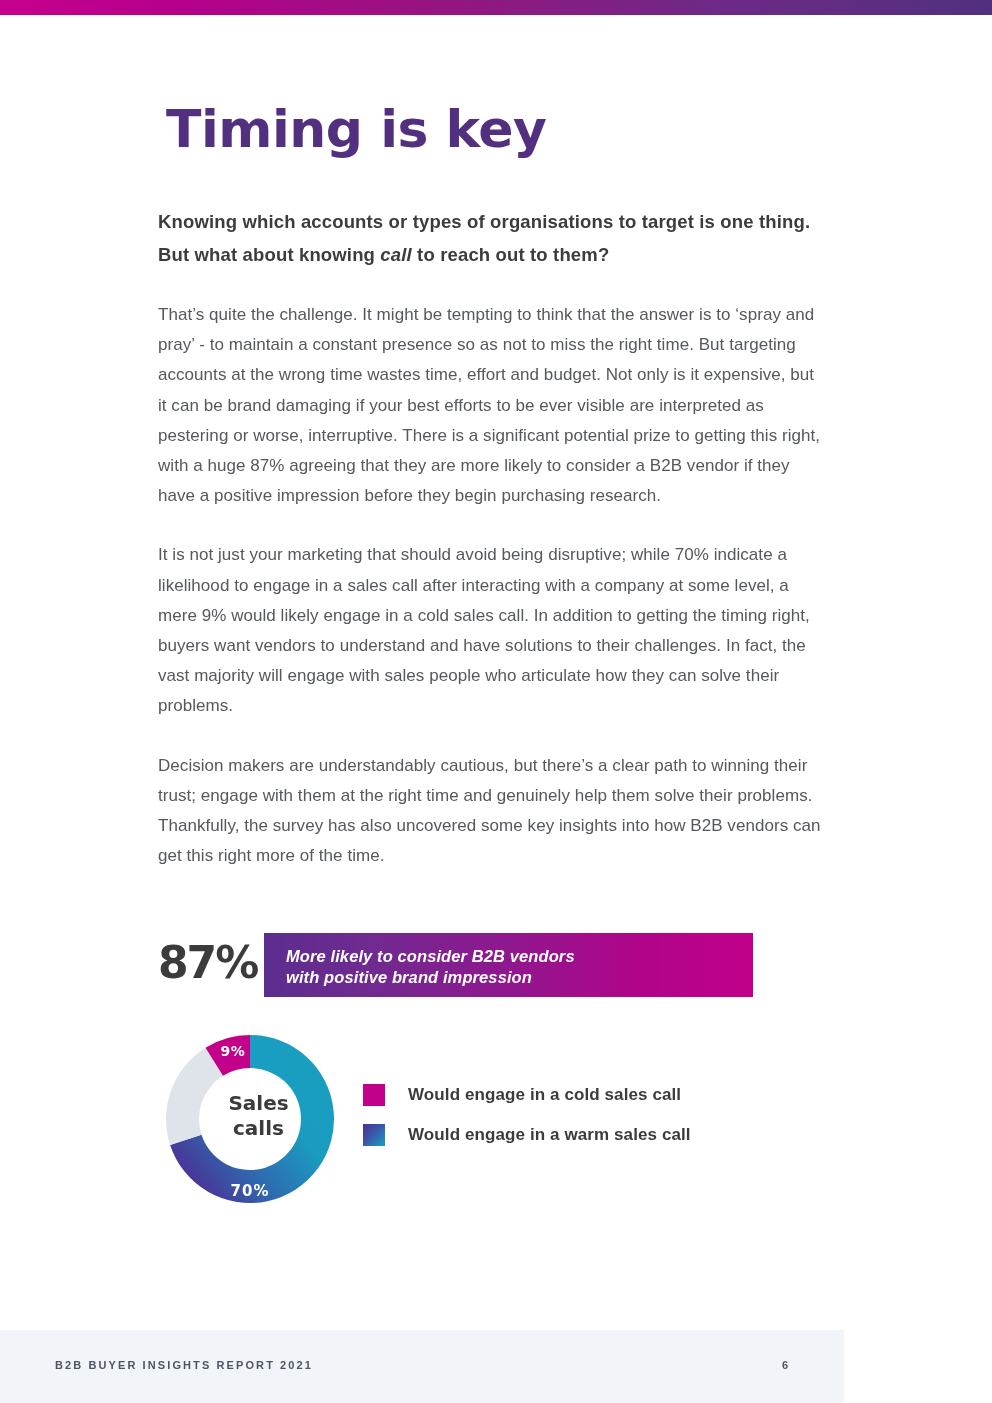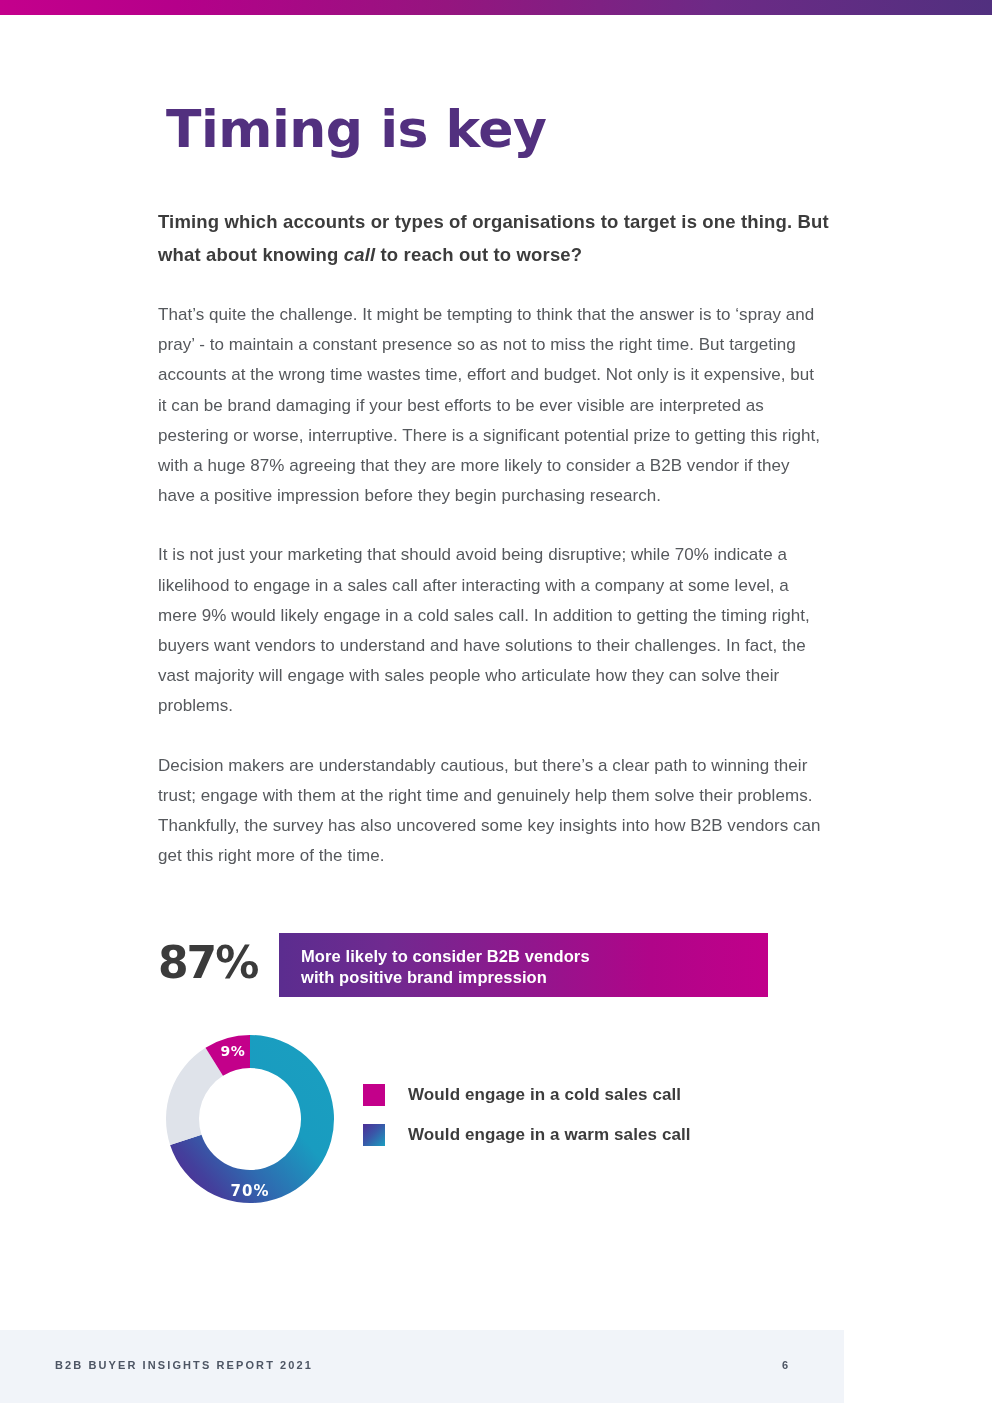--- a/index.html
+++ b/index.html
@@ -87,25 +87,26 @@
     top: 2px;
     font-family: "DejaVu Sans", sans-serif;
     font-size: 44px;
     line-height: 66px;
     font-weight: bold;
     color: #3b3b3b;
     letter-spacing: -2px;
   }
   .stat-bar-wrap {
     position: absolute;
-    left: 121px;
+    left: 106px;
     top: 5px;
     width: 475px;
     height: 64px;
     background: #dce1ea;
+    font-style: italic;
   }
   .stat-bar-fill {
     position: absolute;
     left: 0; top: 0;
     width: 489px;
     height: 64px;
     background: linear-gradient(90deg, #5b2d8f 0%, #702a90 22%, #92168d 52%, #b00589 76%, #c1008a 100%);
   }
   .stat-bar-label {
     position: absolute;
@@ -204,21 +205,21 @@
 </head>
 <body>
 
 <div class="top-bar"></div>
 
 <div class="page">
 
   <div class="content">
     <h1 class="page-title">Timing is key</h1>
 
-    <p class="lead"><span>Timing which accounts or types of organisations to target is one thing. But what about knowing </span><em>call</em><span> to reach out to worse?</span></p>
+    <p class="lead"><span>Knowing which accounts or types of organisations to target is one thing. But what about knowing </span><em>call</em><span> to reach out to them?</span></p>
 
     <p class="body-text">That’s quite the challenge. It might be tempting to think that the answer is to ‘spray and pray’ - to maintain a constant presence so as not to miss the right time. But targeting accounts at the wrong time wastes time, effort and budget. Not only is it expensive, but it can be brand damaging if your best efforts to be ever visible are interpreted as pestering or worse, interruptive. There is a significant potential prize to getting this right, with a huge 87% agreeing that they are more likely to consider a B2B vendor if they have a positive impression before they begin purchasing research.</p>
     <p class="body-text">It is not just your marketing that should avoid being disruptive; while 70% indicate a likelihood to engage in a sales call after interacting with a company at some level, a mere 9% would likely engage in a cold sales call. In addition to getting the timing right, buyers want vendors to understand and have solutions to their challenges. In fact, the vast majority will engage with sales people who articulate how they can solve their problems.</p>
     <p class="body-text">Decision makers are understandably cautious, but there’s a clear path to winning their trust; engage with them at the right time and genuinely help them solve their problems. Thankfully, the survey has also uncovered some key insights into how B2B vendors can get this right more of the time.</p>
   </div>
 
   <div class="stat-row">
     <div class="stat-number">87%</div>
     <div class="stat-bar-wrap">
       <div class="stat-bar-fill"></div>
@@ -244,20 +245,22 @@
         <path d="M 0 -84 A 84 84 0 1 1 -79.88 25.95 L -48.50 15.76 A 51 51 0 1 0 0 -51 Z" fill="url(#warmGrad)"></path>
 
         <path d="M -79.88 25.95 A 84 84 0 0 1 -44.50 -71.23 L -27.02 -43.25 A 51 51 0 0 0 -48.50 15.76 Z" fill="#dfe3ea"></path>
 
         <path d="M -44.50 -71.23 A 84 84 0 0 1 0 -84 L 0 -51 A 51 51 0 0 0 -27.02 -43.25 Z" fill="#c3008a"></path>
       </g>
       <text x="75" y="28" fill="#ffffff" font-family="DejaVu Sans, sans-serif" font-size="14" font-weight="bold" text-anchor="middle" letter-spacing="0.5">9%</text>
       <text x="92" y="168" fill="#ffffff" font-family="DejaVu Sans, sans-serif" font-size="15" font-weight="bold" text-anchor="middle" letter-spacing="1">70%</text>
     </svg>
 
+    <div class="donut-center-label">Sales
+calls</div>
 
     <div class="legend">
       <div class="legend-item">
         <span class="legend-swatch cold"></span>
         <span class="legend-label">Would engage in a cold sales call</span>
       </div>
       <div class="legend-item">
         <span class="legend-swatch warm"></span>
         <span class="legend-label">Would engage in a warm sales call</span>
       </div>

